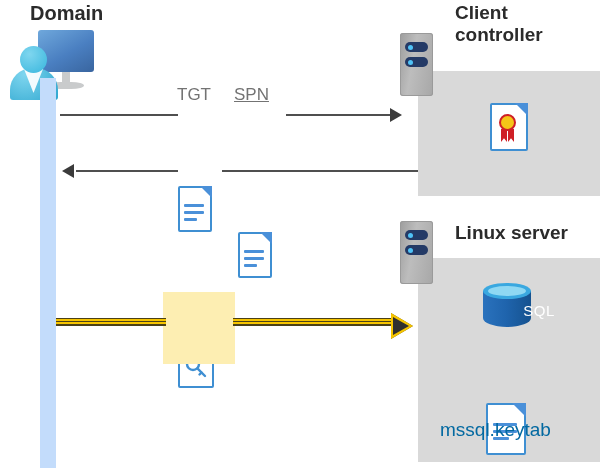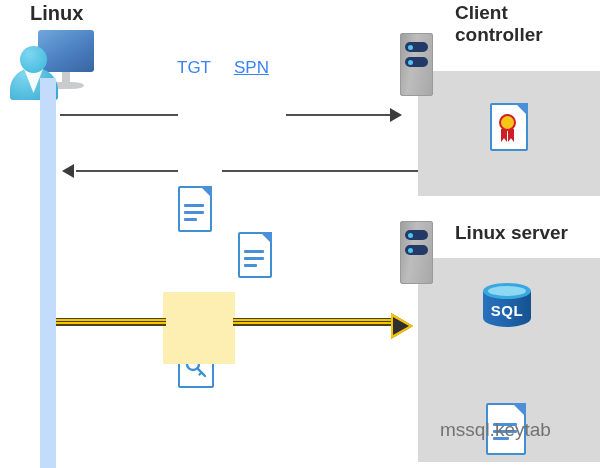--- a/index.html
+++ b/index.html
@@ -5,24 +5,24 @@
   html,body{margin:0;padding:0;background:#ffffff;}
   body{width:600px;height:468px;position:relative;overflow:hidden;
        font-family:"Liberation Sans","DejaVu Sans",sans-serif;}
   .abs{position:absolute;}
 
   
   .title{font-weight:bold;color:#2b2b2b;line-height:1.18;}
   #client-title{left:30px;top:2px;font-size:20px;}
   #dc-title{left:455px;top:2px;font-size:19px;width:140px;}
   #linux-title{left:455px;top:222px;font-size:19px;}
-  .small-label{font-size:17px;color:#3b82f6;}
+  .small-label{font-size:17px;color:#737373;margin-top:27px;}
   #tgt-label{left:177px;top:58px;}
   #spn-label{left:234px;top:58px;text-decoration:underline;}
-  #keytab-label{left:440px;top:419px;font-size:19px;color:#737373;}
+  #keytab-label{left:440px;top:419px;font-size:19px;color:#0369a1;}
 
   
   #lifeline{left:40px;top:78px;width:16px;height:390px;background:#c3dcfb;}
 
   
   .panel{background:#d9d9d9;}
   #dc-panel{left:418px;top:71px;width:182px;height:125px;}
   #linux-panel{left:418px;top:258px;width:182px;height:204px;}
 
   
@@ -72,21 +72,21 @@
   
   #sql-icon{left:483px;top:283px;width:48px;height:52px;}
   .cyl-body{position:absolute;left:0;top:8px;width:48px;height:36px;
     background:linear-gradient(90deg,#2a72bd 0%,#1f64ad 48%,#15528f 100%);
     border-radius:0 0 24px 24px/0 0 9px 9px;}
   .cyl-top{position:absolute;left:0;top:0;width:48px;height:16px;border-radius:50%;
     background:#3aa8e0;}
   .cyl-top-in{position:absolute;left:5px;top:3px;width:38px;height:10px;border-radius:50%;
     background:#8fd8f3;}
   .sql-text{position:absolute;left:0;top:19px;width:48px;text-align:center;
-    font-size:15px;font-weight:bold;color:#ffffff;letter-spacing:.5px;}
+    font-size:15px;font-weight:normal;color:#ffffff;letter-spacing:.5px;padding-left:32px;}
 
   
   .hline{position:absolute;height:2px;background:#4f4f4f;}
   .arrowhead{position:absolute;width:0;height:0;}
   .ah-right{border-top:7px solid transparent;border-bottom:7px solid transparent;
             border-left:12px solid #3b3b3b;}
   .ah-left{border-top:7px solid transparent;border-bottom:7px solid transparent;
            border-right:12px solid #3b3b3b;}
 
   
@@ -98,21 +98,21 @@
      border-top:13px solid transparent;border-bottom:13px solid transparent;
      border-left:22px solid #f5c400;
      filter:drop-shadow(0 0 0 #5a4a12);}
   #y-arrowhead .inner{position:absolute;left:-20px;top:-9px;width:0;height:0;
      border-top:9px solid transparent;border-bottom:9px solid transparent;
      border-left:16px solid #2f2f2f;}
 </style>
 </head>
 <body>
 
-<div class="abs title" id="client-title">Linux</div>
+<div class="abs title" id="client-title">Domain</div>
 
 <div class="abs" id="client-fig">
   <div class="monitor-screen"></div>
   <div class="monitor-neck"></div>
   <div class="monitor-base"></div>
   <div class="person-body"></div>
   <div class="person-collar"></div>
   <div class="person-head"></div>
 </div>
 

